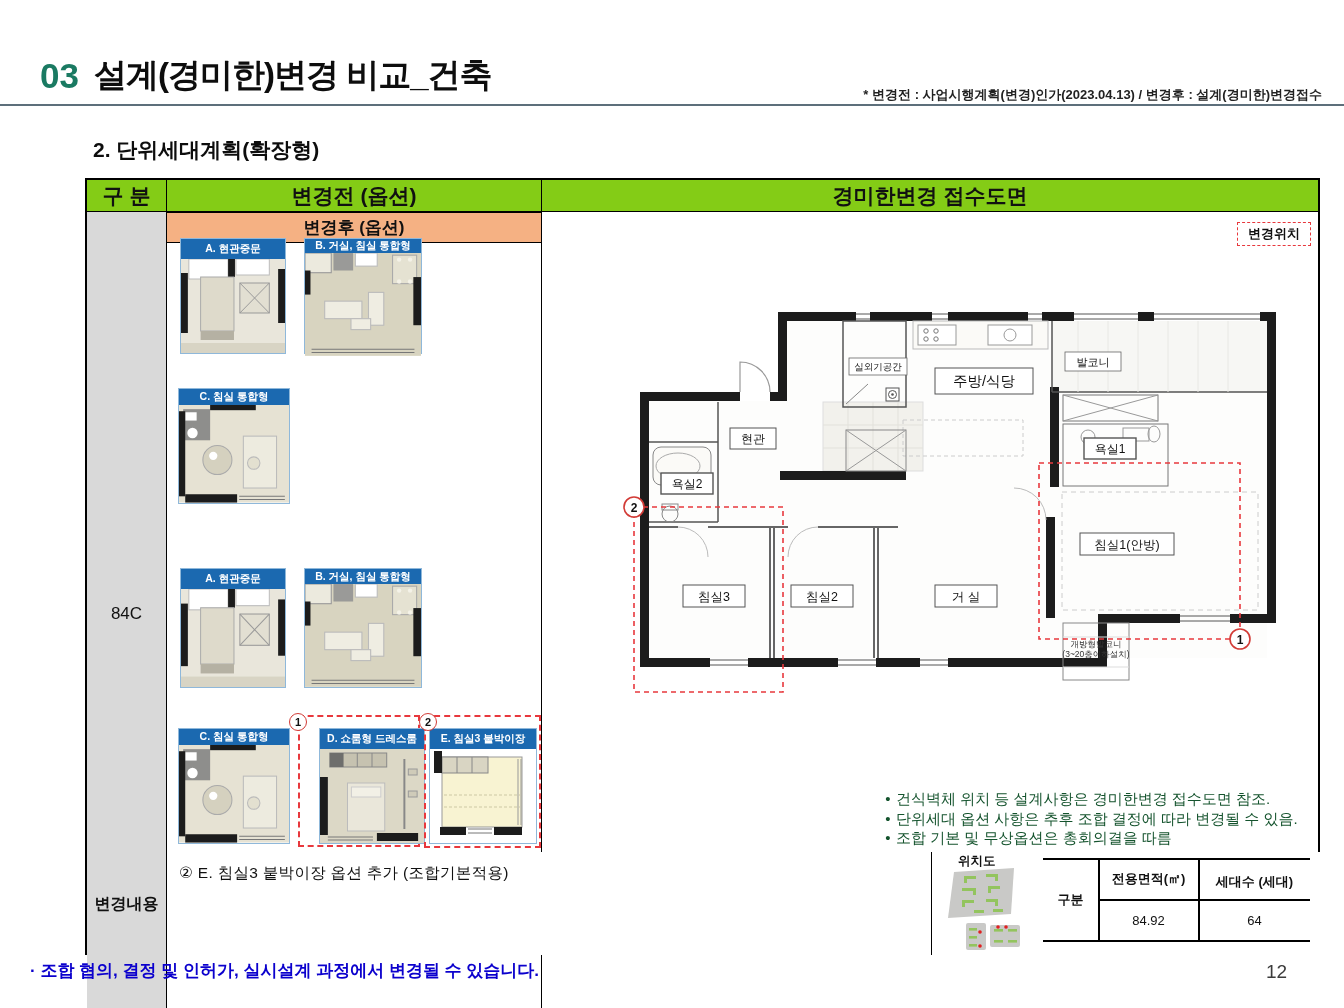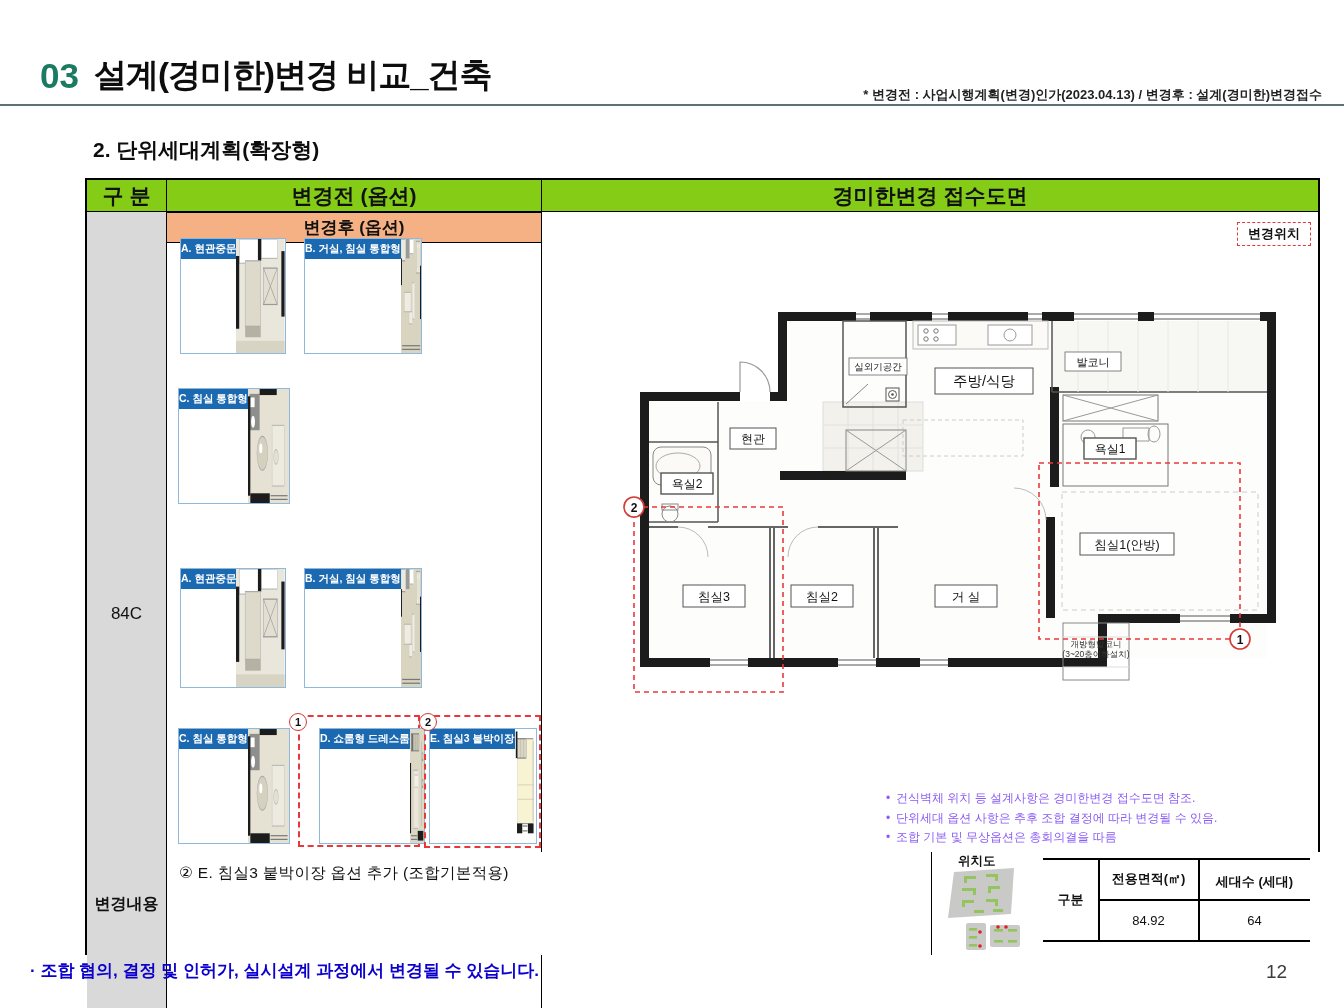--- a/index.html
+++ b/index.html
@@ -29,31 +29,31 @@
   .plan-cell{border-bottom:1.5px solid #000;background:#fff;}
   .after-band{left:0;top:337px;width:100%;height:31px;background:#f5b183;border-top:1.5px solid #000;border-bottom:1.5px solid #000;box-sizing:border-box;display:flex;align-items:center;justify-content:center;font-weight:800;font-size:17px;}
 
   
   .brow{top:672px;height:103px;}
   .b1{left:0;width:80px;border-right:1.5px solid #000;background:#d9d9d9;display:flex;align-items:center;justify-content:center;font-weight:800;font-size:16px;line-height:20px;}
   .b2{left:80px;width:765px;border-right:1.5px solid #000;background:#fff;padding:8px 0 0 12px;font-size:15.5px;line-height:25px;letter-spacing:0.3px;}
   .b3{left:845px;width:388px;background:#fff;}
 
   
-  .thumb{position:absolute;border:1px solid #8fb8da;background:#fff;box-sizing:border-box;display:flex;}
+  .thumb{position:absolute;border:1px solid #8fb8da;background:#fff;box-sizing:border-box;display:flex;flex-direction:column;}
   .thumb-title{background:#1b69b0;color:#fff;font-weight:700;font-size:10.5px;height:20px;display:flex;align-items:center;justify-content:center;white-space:nowrap;}
   .thumb-body{flex:1;}
   .thumb-body svg{display:block;width:100%;height:100%;}
   .redbox{position:absolute;border:2px dashed #e8383d;box-sizing:border-box;}
   .marker{position:absolute;width:18px;height:18px;border:1.6px solid #d23b36;border-radius:50%;background:#fff;box-sizing:border-box;display:flex;align-items:center;justify-content:center;font-size:11px;font-weight:700;color:#111;z-index:5;}
 
   
   .chg-loc{left:1237px;top:222px;width:74px;height:24px;border:1.6px dashed #e8383d;background:#fff;box-sizing:border-box;display:flex;align-items:center;justify-content:center;font-size:13px;font-weight:800;}
   .plan-svg{left:618px;top:292px;width:700px;height:420px;}
-  .notes{left:880px;top:789px;font-size:12px;line-height:19.5px;color:#8b5cf6;}
+  .notes{left:880px;top:789px;font-size:15px;line-height:19.5px;color:#14532d;}
   .notes div{white-space:nowrap;}
   .notes .bdot{display:inline-block;width:16px;text-align:center;}
 
   
   .loc-label{left:958px;top:853px;font-size:12.5px;font-weight:800;}
   .loc-map{left:938px;top:866px;width:100px;height:86px;}
   .spec{left:1043px;top:858px;width:267px;height:84px;}
   .spec .line{position:absolute;background:#000;}
   .spec .txt{position:absolute;display:flex;align-items:center;justify-content:center;font-size:13px;}
 

